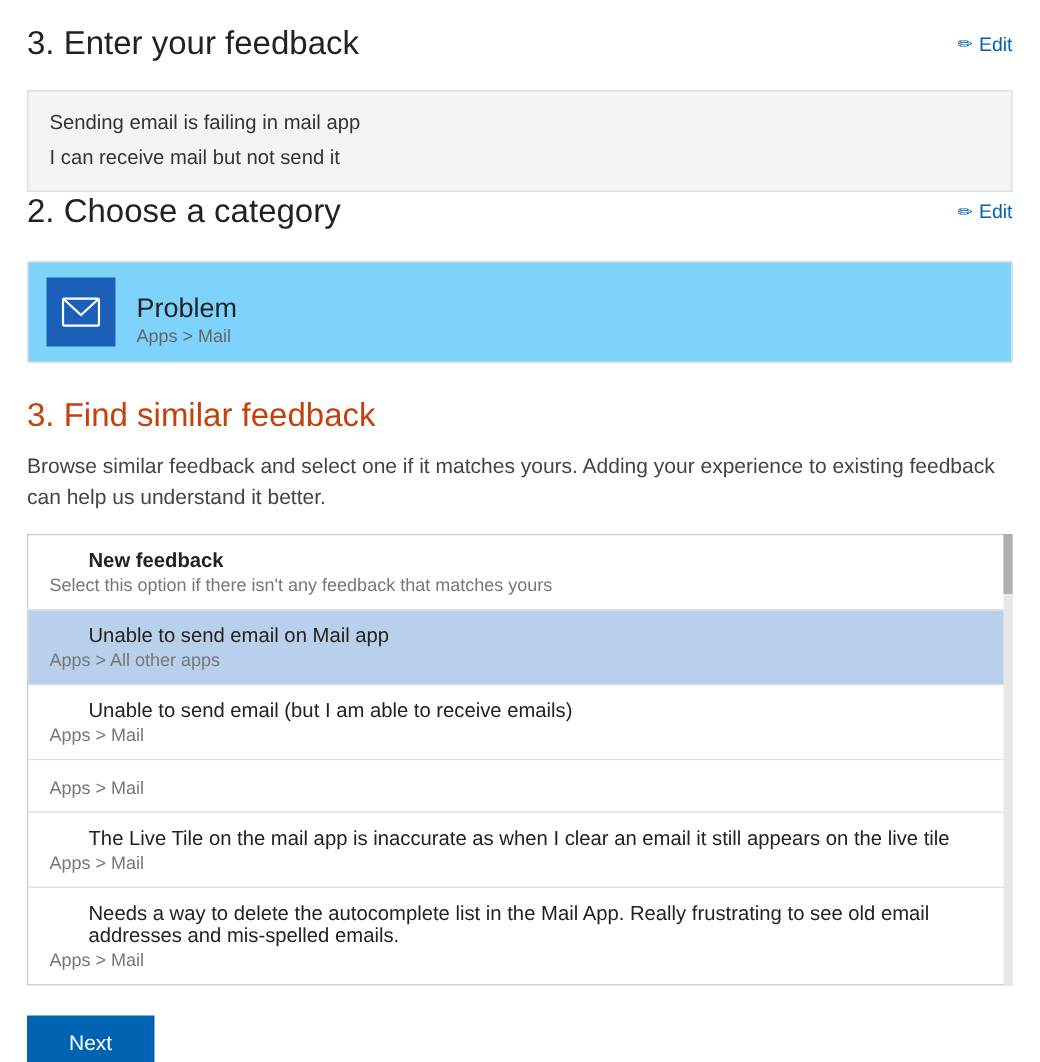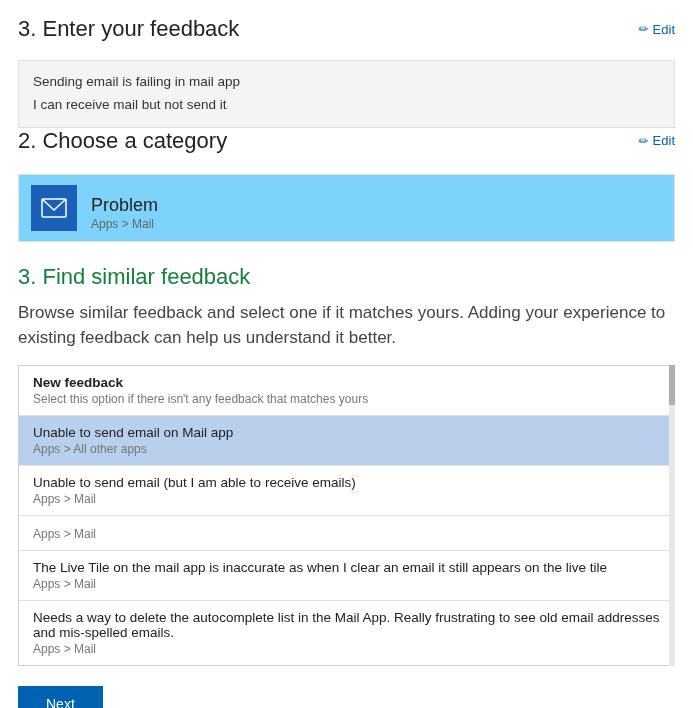--- a/index.html
+++ b/index.html
@@ -76,25 +76,25 @@
     }
     .category-info .cat-sub {
       font-size: 12px;
       color: #666;
       margin-top: 1px;
     }
     
     .section3-title {
       font-size: 22px;
       font-weight: 300;
-      color: #15803d;
+      color: #c2410c;
       margin-bottom: 10px;
     }
     .section3-desc {
-      font-size: 17px;
+      font-size: 14px;
       color: #444;
       margin-bottom: 14px;
       line-height: 1.5;
     }
     
     .feedback-list {
       border: 1px solid #d0d0d0;
       margin-bottom: 20px;
       position: relative;
     }
@@ -107,20 +107,21 @@
     .feedback-item:last-child {
       border-bottom: none;
     }
     .feedback-item.selected {
       background: #b8d0eb;
     }
     .feedback-item .item-title {
       font-size: 13.5px;
       color: #222;
       font-weight: 400;
+      margin-left: 26px;
     }
     .feedback-item .item-sub {
       font-size: 12px;
       color: #777;
       margin-top: 2px;
     }
     .feedback-item.new-feedback .item-title {
       font-weight: 600;
       font-size: 13.5px;
     }

